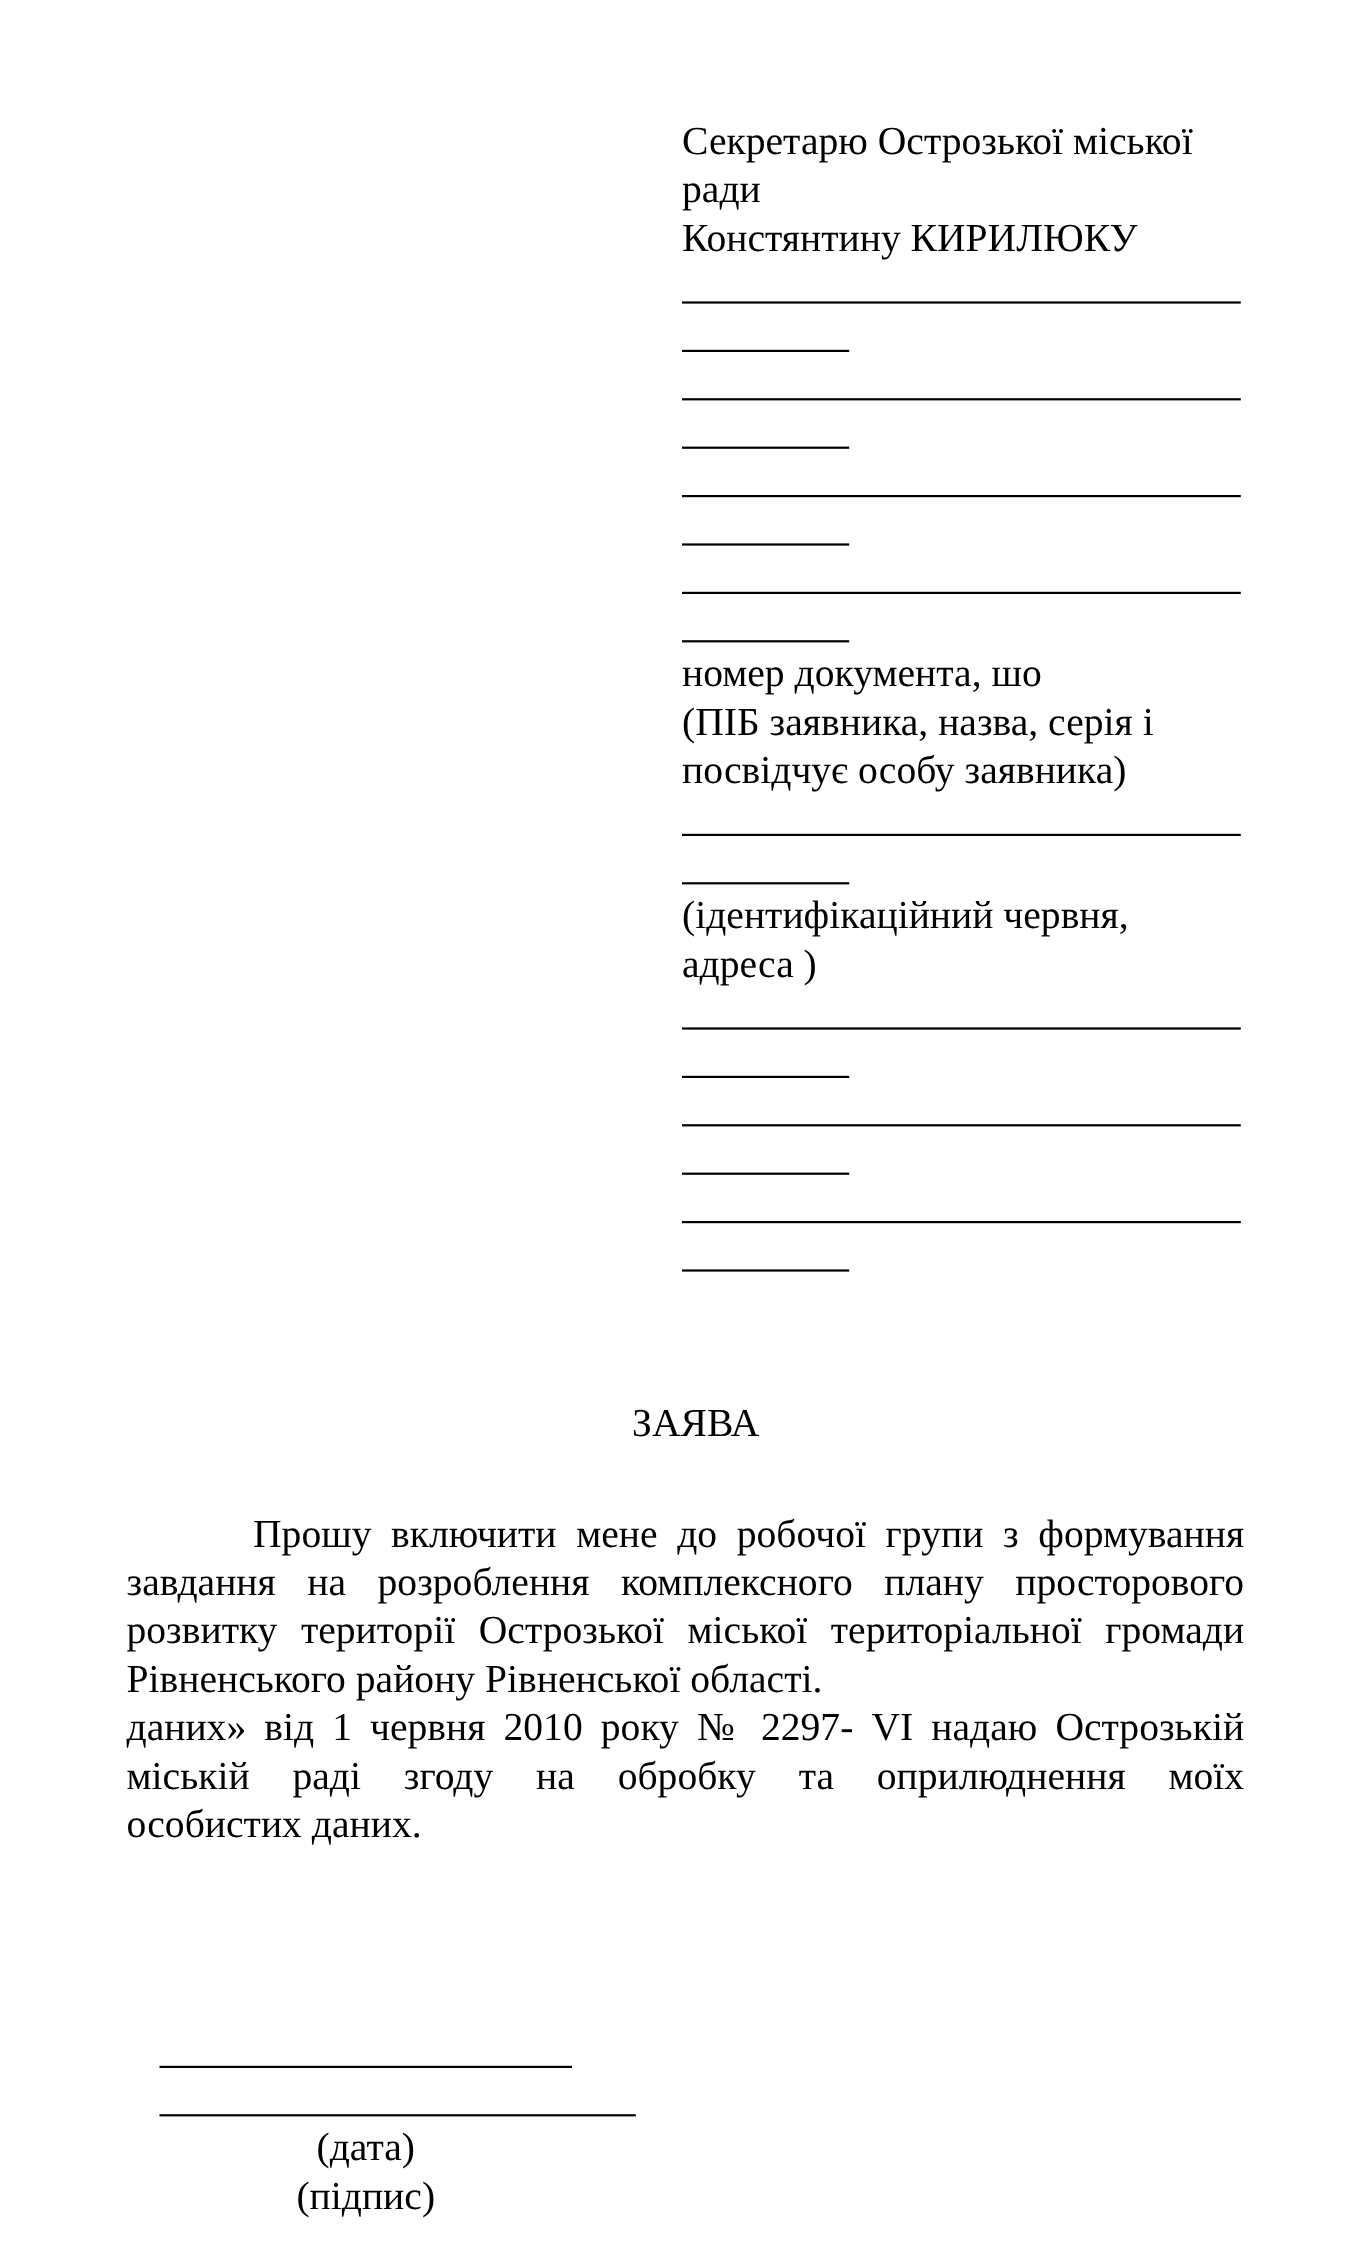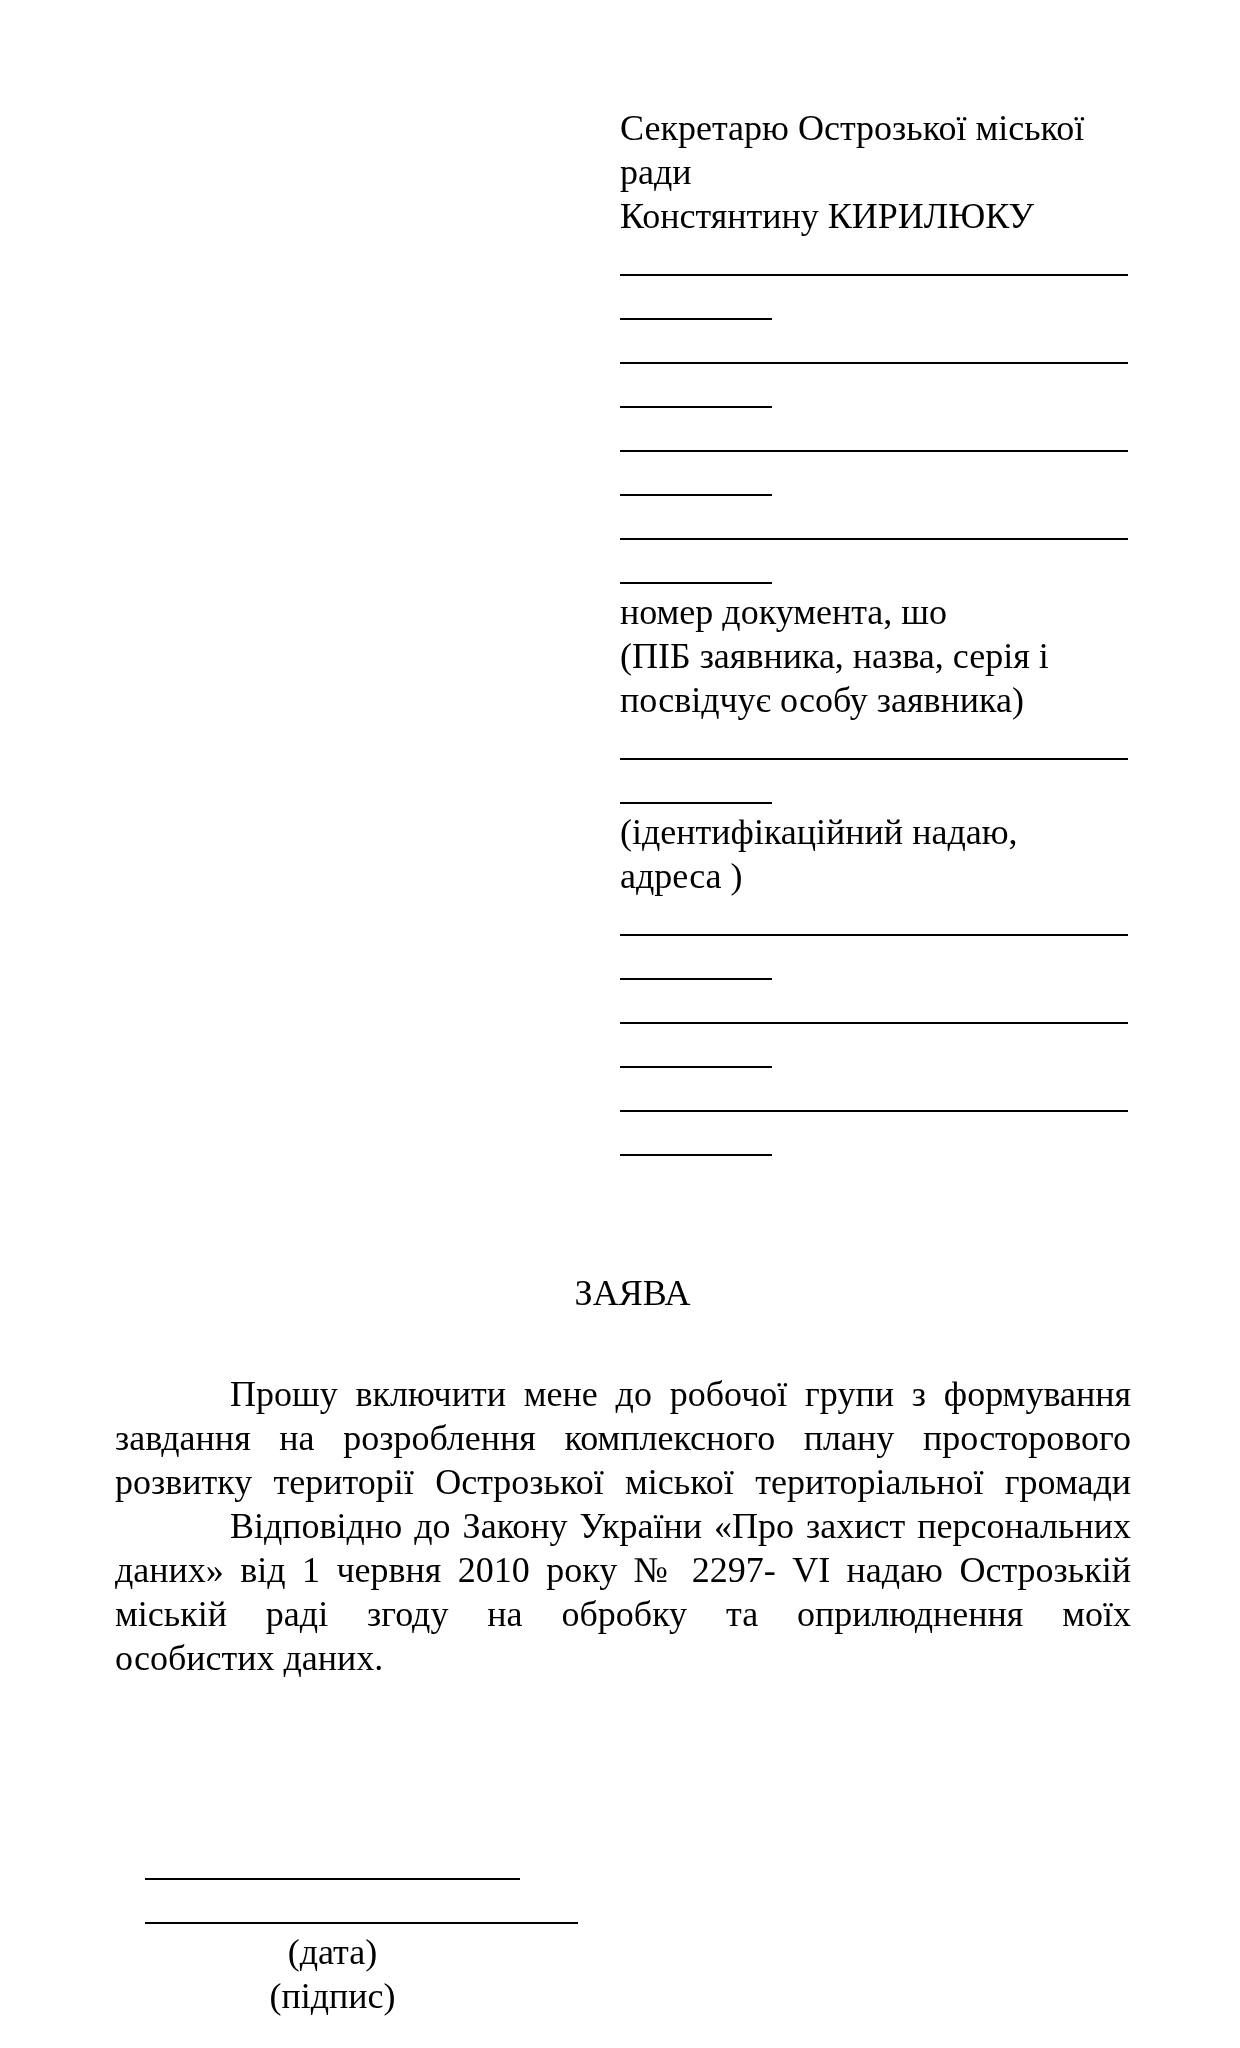--- a/index.html
+++ b/index.html
@@ -128,21 +128,21 @@
     </div>
     <div class="addr-line">номер документа, шо</div>
     <div class="addr-line">(ПІБ заявника, назва, серія і</div>
     <div class="addr-line">посвідчує особу заявника)</div>
     <div class="rule-line">
       <span class="stroke long"></span>
     </div>
     <div class="rule-line">
       <span class="stroke short"></span>
     </div>
-    <div class="addr-line">(ідентифікаційний надаю,</div>
+    <div class="addr-line">(ідентифікаційний червня,</div>
     <div class="addr-line">адреса )</div>
     <div class="rule-line">
       <span class="stroke long"></span>
     </div>
     <div class="rule-line">
       <span class="stroke short"></span>
     </div>
     <div class="rule-line">
       <span class="stroke long"></span>
     </div>
@@ -156,21 +156,21 @@
       <span class="stroke short"></span>
     </div>
   </div>
 
 <div class="title">ЗАЯВА</div>
 
 <div class="body-text">
     <div class="body-line first">Прошу включити мене до робочої групи з формування</div>
     <div class="body-line">завдання на розроблення комплексного плану просторового</div>
     <div class="body-line">розвитку території Острозької міської територіальної громади</div>
-    <div class="body-line first">Відповідно до Закону України «Про захист персональних</div>
+    <div class="body-line last">Рівненського району Рівненської області.</div>
     <div class="body-line">даних» від 1 червня 2010 року № 2297- VI надаю Острозькій</div>
     <div class="body-line">міській раді згоду на обробку та оприлюднення моїх</div>
     <div class="body-line last">особистих даних.</div>
   </div>
 
 <div class="signature">
   <div class="sig-rule">
     <span class="stroke date-line"></span>
   </div>
   <div class="sig-rule">

